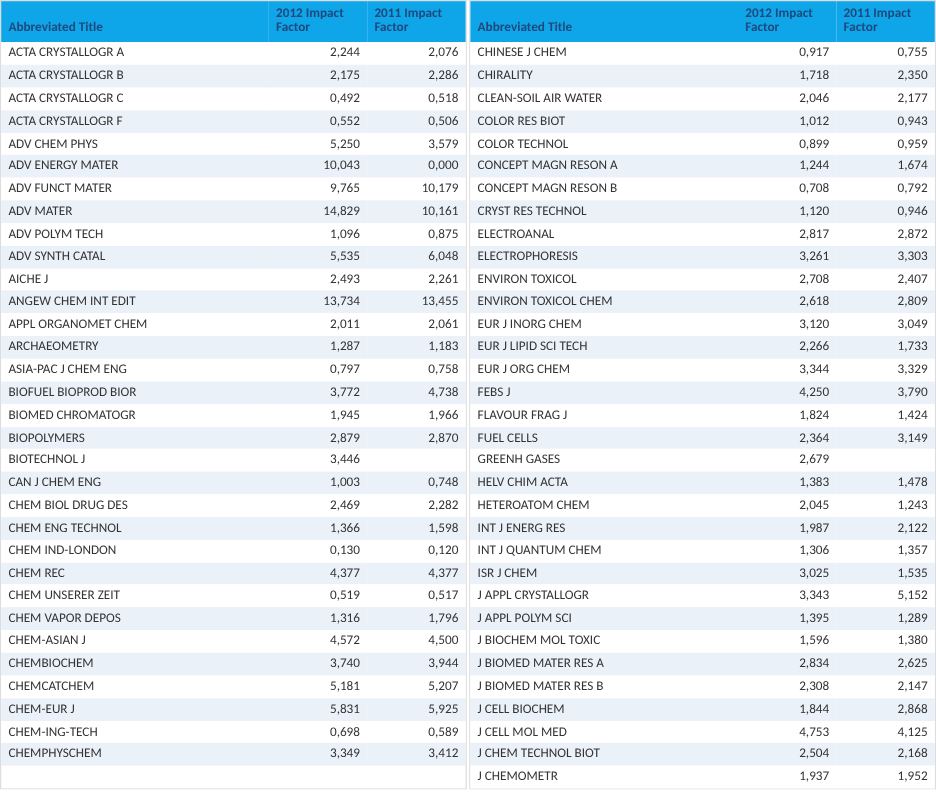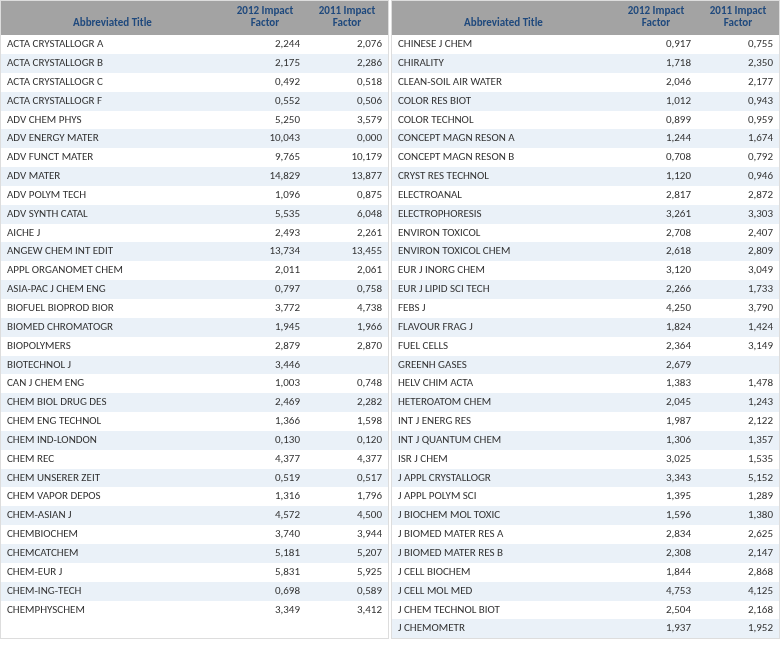--- a/index.html
+++ b/index.html
@@ -17,24 +17,24 @@
     .table-wrap {
       flex: 1;
       border: 1px solid #ddd;
     }
     table {
       border-collapse: collapse;
       width: 100%;
       table-layout: fixed;
     }
     th {
-      background: #a3a3a3;
+      background: #0ea5e9;
       color: #1f497d;
       font-weight: bold;
-      text-align: center;
+      text-align: left;
       padding: 4px 6px 6px 6px;
       border: none;
       font-size: 11px;
       vertical-align: bottom;
       line-height: 1.1;
     }
     th.num {
       width: 70px;
     }
     td {
@@ -103,21 +103,21 @@
             <td class="num">0,000</td>
           </tr>
           <tr>
             <td class="title">ADV FUNCT MATER</td>
             <td class="num">9,765</td>
             <td class="num">10,179</td>
           </tr>
           <tr>
             <td class="title">ADV MATER</td>
             <td class="num">14,829</td>
-            <td class="num">13,877</td>
+            <td class="num">10,161</td>
           </tr>
           <tr>
             <td class="title">ADV POLYM TECH</td>
             <td class="num">1,096</td>
             <td class="num">0,875</td>
           </tr>
           <tr>
             <td class="title">ADV SYNTH CATAL</td>
             <td class="num">5,535</td>
             <td class="num">6,048</td>
@@ -129,20 +129,25 @@
           </tr>
           <tr>
             <td class="title">ANGEW CHEM INT EDIT</td>
             <td class="num">13,734</td>
             <td class="num">13,455</td>
           </tr>
           <tr>
             <td class="title">APPL ORGANOMET CHEM</td>
             <td class="num">2,011</td>
             <td class="num">2,061</td>
+          </tr>
+          <tr>
+            <td class="title">ARCHAEOMETRY</td>
+            <td class="num">1,287</td>
+            <td class="num">1,183</td>
           </tr>
           <tr>
             <td class="title">ASIA-PAC J CHEM ENG</td>
             <td class="num">0,797</td>
             <td class="num">0,758</td>
           </tr>
           <tr>
             <td class="title">BIOFUEL BIOPROD BIOR</td>
             <td class="num">3,772</td>
             <td class="num">4,738</td>
@@ -304,20 +309,25 @@
             <td class="title">EUR J INORG CHEM</td>
             <td class="num">3,120</td>
             <td class="num">3,049</td>
           </tr>
           <tr>
             <td class="title">EUR J LIPID SCI TECH</td>
             <td class="num">2,266</td>
             <td class="num">1,733</td>
           </tr>
           <tr>
+            <td class="title">EUR J ORG CHEM</td>
+            <td class="num">3,344</td>
+            <td class="num">3,329</td>
+          </tr>
+          <tr>
             <td class="title">FEBS J</td>
             <td class="num">4,250</td>
             <td class="num">3,790</td>
           </tr>
           <tr>
             <td class="title">FLAVOUR FRAG J</td>
             <td class="num">1,824</td>
             <td class="num">1,424</td>
           </tr>
           <tr>

